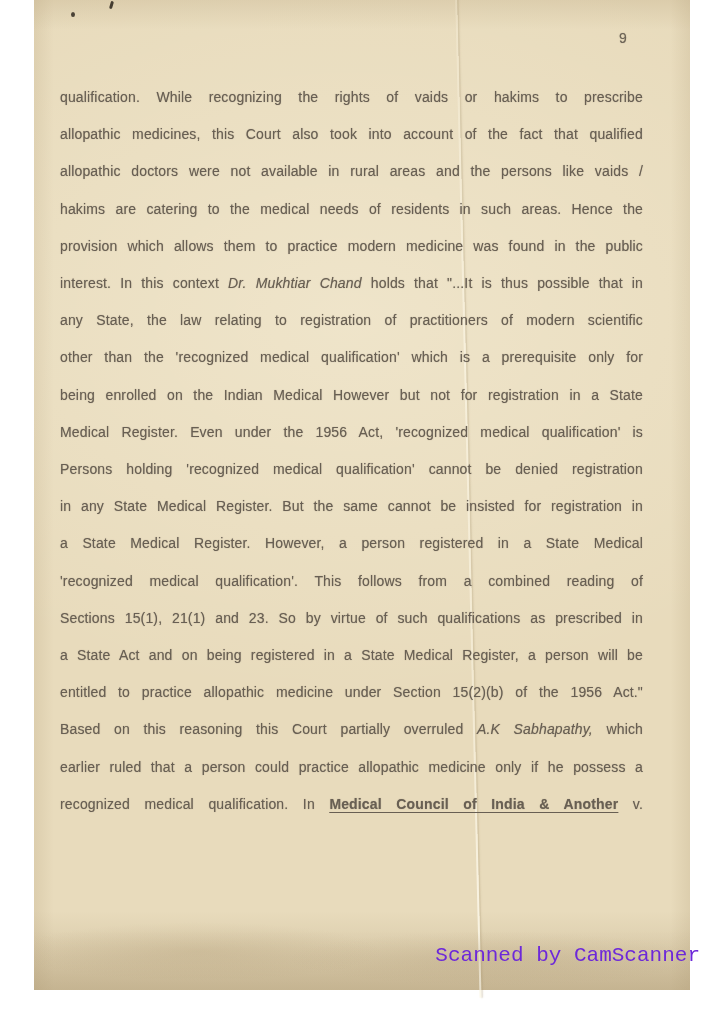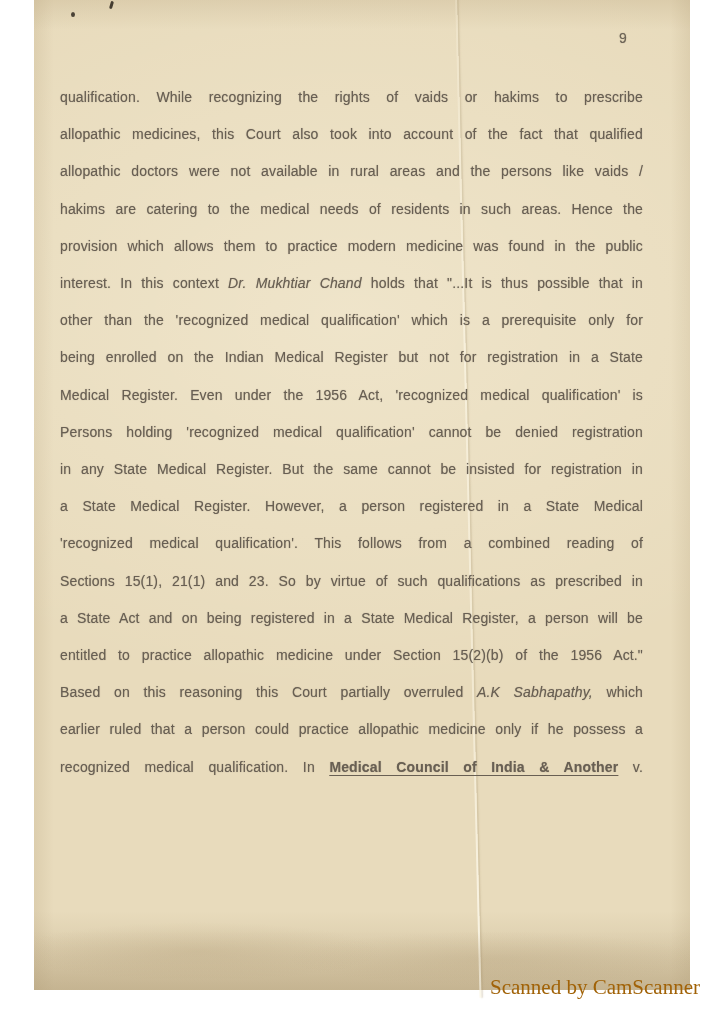--- a/index.html
+++ b/index.html
@@ -107,45 +107,46 @@
   .text-line .italic { font-style: italic; }
   .text-line .bold-italic-underline {
     font-weight: bold;
     text-decoration: underline;
     text-underline-offset: 3px;
   }
   
   .footer-credit {
     position: absolute;
     right: 24px;
-    top: 975px;
-    font-family: Liberation Serif, serif;
+    top: 944px;
+    font-family: Liberation Mono, monospace;
     font-size: 21px;
-    color: #a16207;
+    color: #6d28d9;
   }
 </style>
 </head>
 <body>
 
 <div class="paper">
   <div class="crease"></div>
   <div class="speck-dash"></div>
   <div class="speck-dot"></div>
 
   <div class="page-number">9</div>
 
   <div class="text-block">
       <div class="text-line"><span>qualification. While recognizing the rights of vaids or hakims to prescribe</span></div>
       <div class="text-line"><span>allopathic medicines, this Court also took into account of the fact that qualified</span></div>
       <div class="text-line"><span>allopathic doctors were not available in rural areas and the persons like vaids /</span></div>
       <div class="text-line"><span>hakims are catering to the medical needs of residents in such areas. Hence the</span></div>
       <div class="text-line"><span>provision which allows them to practice modern medicine was found in the public</span></div>
       <div class="text-line"><span>interest. In this context </span><span class="italic">Dr. Mukhtiar Chand</span><span> holds that "...It is thus possible that in</span></div>
+      <div class="text-line"><span>any State, the law relating to registration of practitioners of modern scientific</span></div>
       <div class="text-line"><span>other than the 'recognized medical qualification' which is a prerequisite only for</span></div>
-      <div class="text-line"><span>being enrolled on the Indian Medical Register but not for registration in a State</span></div>
+      <div class="text-line"><span>being enrolled on the Indian Medical However but not for registration in a State</span></div>
       <div class="text-line"><span>Medical Register. Even under the 1956 Act, 'recognized medical qualification' is</span></div>
       <div class="text-line"><span>Persons holding 'recognized medical qualification' cannot be denied registration</span></div>
       <div class="text-line"><span>in any State Medical Register. But the same cannot be insisted for registration in</span></div>
       <div class="text-line"><span>a State Medical Register. However, a person registered in a State Medical</span></div>
       <div class="text-line"><span>'recognized medical qualification'. This follows from a combined reading of</span></div>
       <div class="text-line"><span>Sections 15(1), 21(1) and 23. So by virtue of such qualifications as prescribed in</span></div>
       <div class="text-line"><span>a State Act and on being registered in a State Medical Register, a person will be</span></div>
       <div class="text-line"><span>entitled to practice allopathic medicine under Section 15(2)(b) of the 1956 Act."</span></div>
       <div class="text-line"><span>Based on this reasoning this Court partially overruled </span><span class="italic">A.K Sabhapathy,</span><span> which</span></div>
       <div class="text-line"><span>earlier ruled that a person could practice allopathic medicine only if he possess a</span></div>

